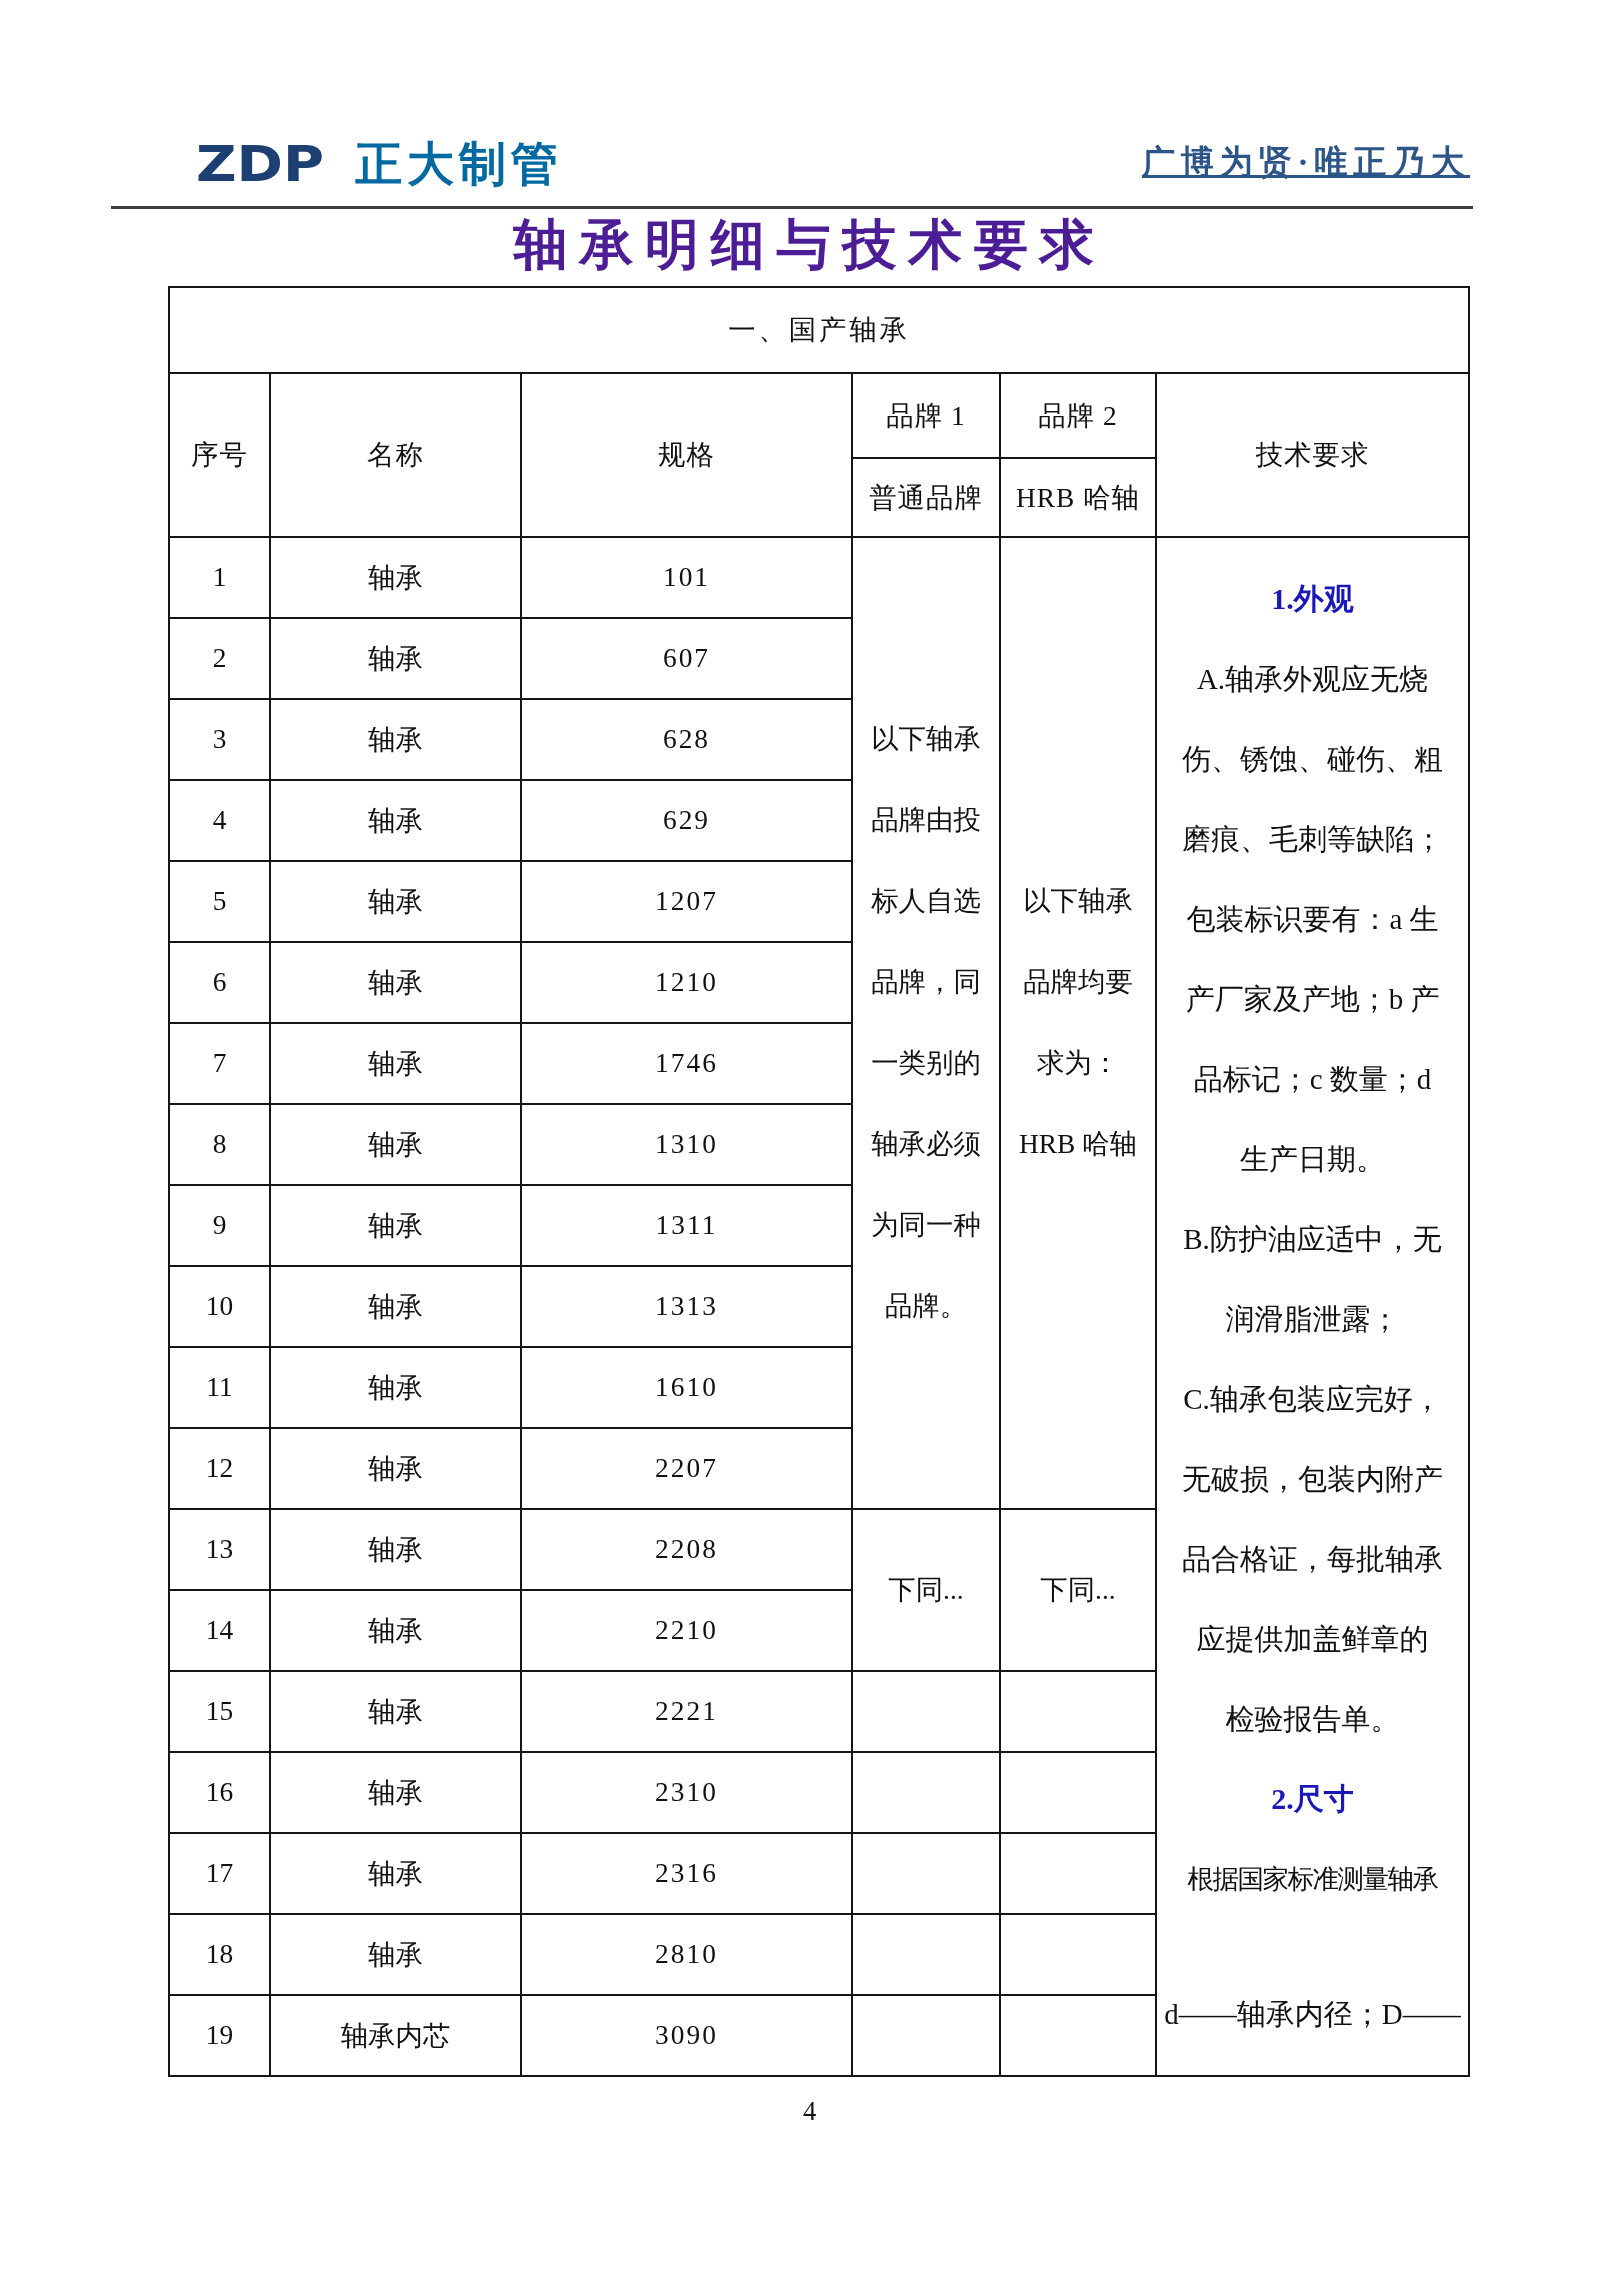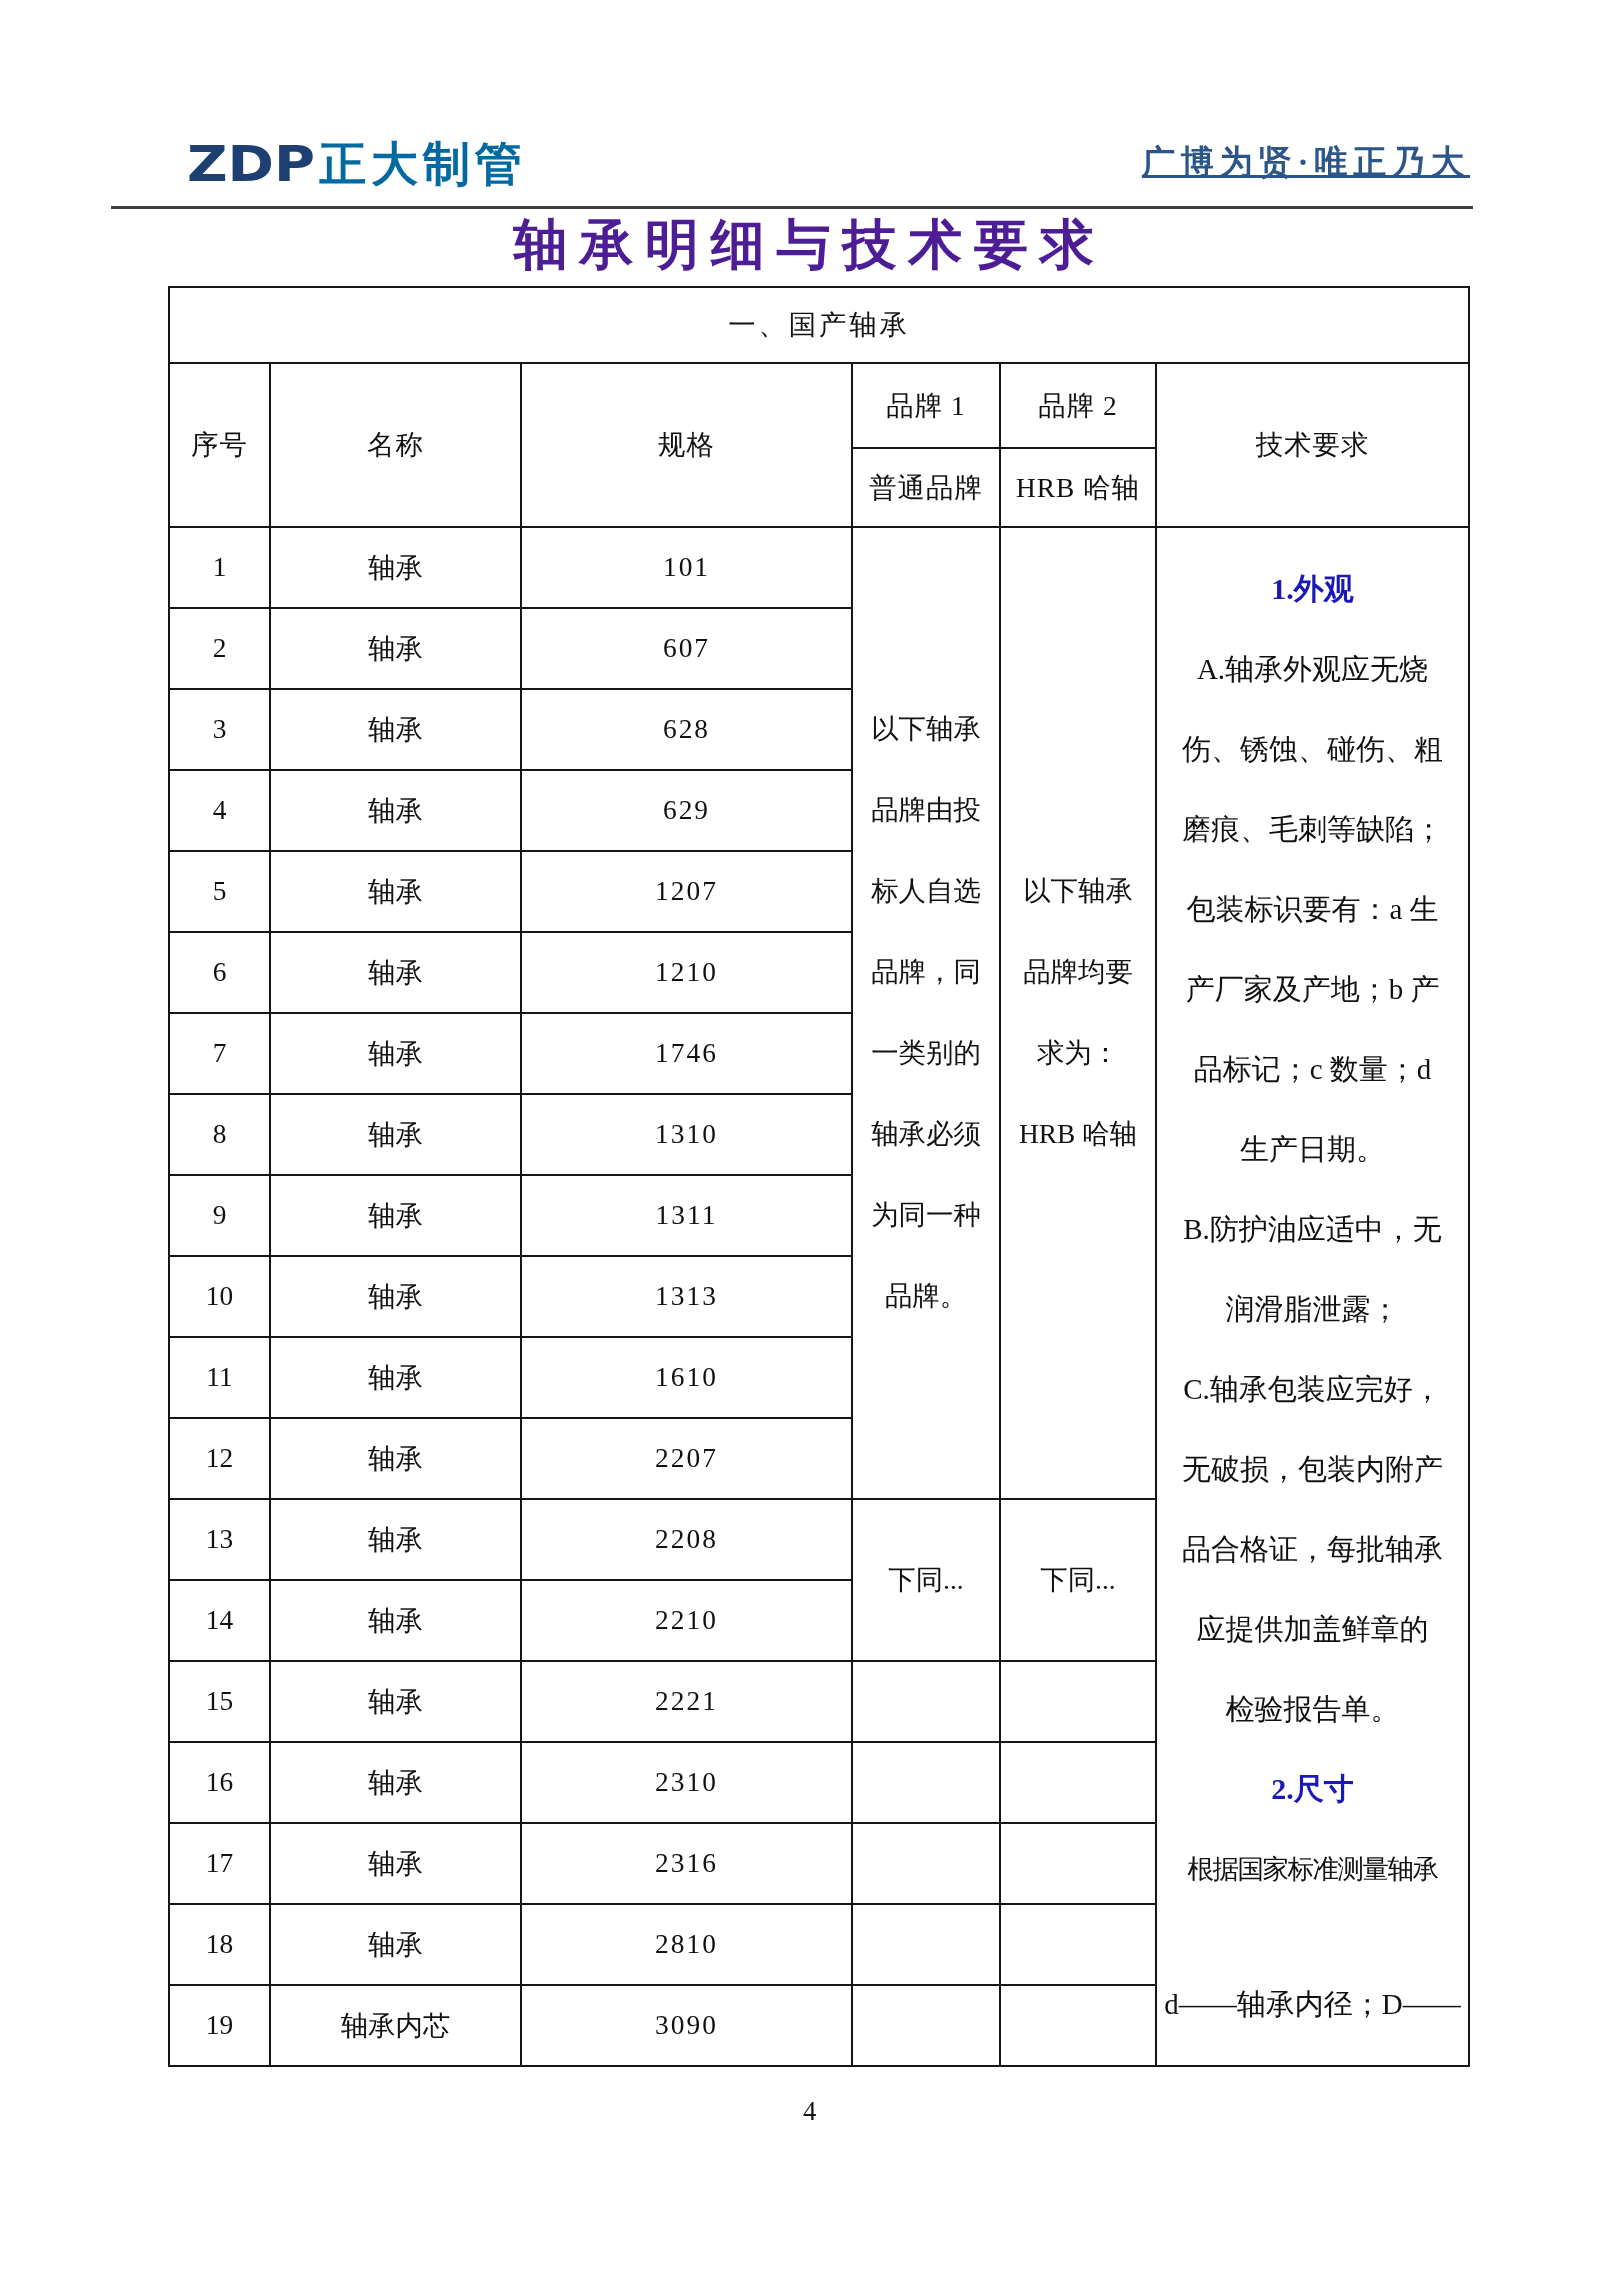--- a/index.html
+++ b/index.html
@@ -3,21 +3,21 @@
 <meta charset="utf-8">
 <style>
   html,body{margin:0;padding:0;background:#e8e8e8;}
   .page{
     position:relative;width:1619px;height:2291px;background:#ffffff;
     font-family:"Liberation Serif","DejaVu Serif",serif;color:#111;
     margin:0 auto;overflow:hidden;
   }
   
   .letterhead{position:absolute;left:0;top:0;width:100%;height:208px;}
-  .logo-row{position:absolute;left:187px;top:133px;display:flex;align-items:baseline;gap:4px;}
+  .logo-row{position:absolute;left:196px;top:133px;display:flex;align-items:baseline;gap:31px;}
   .logo-zdp{
     font-family:"DejaVu Sans","Liberation Sans",sans-serif;font-weight:bold;
     font-size:56px;line-height:1;color:#1d3f72;letter-spacing:0px;
     transform:scaleY(.88);transform-origin:bottom;
   }
   .logo-company{
     font-family:"DejaVu Sans","Liberation Sans",sans-serif;font-weight:bold;
     font-size:47px;line-height:1;color:#0369a1;letter-spacing:4.9px;
   }
   .slogan{
@@ -34,21 +34,21 @@
   table.main{
     position:absolute;left:168px;top:286px;width:1300px;
     border-collapse:collapse;table-layout:fixed;
   }
   table.main td,table.main th{
     border:2px solid #161616;padding:0;margin:0;
     text-align:center;vertical-align:middle;
     font-size:27.4px;font-weight:normal;color:#111;
     overflow:hidden;
   }
-  tr.r-section{height:76px;padding-left:33px;}
+  tr.r-section{height:86px;padding-left:33px;}
   tr.r-head1{height:85px;}
   tr.r-head2{height:79px;}
   tr.r-data{height:81px;}
   td.section-cell{font-weight:bold;font-size:30px;letter-spacing:2.9px;border-bottom-width:2px;}
   th.hdr{font-size:27.4px;letter-spacing:1px;}
   th.brand-sub{border-top-width:3.9px;}
   td.num{font-size:26.5px;}
   td.spec{letter-spacing:2px;font-size:26.5px;}
   td.brand-note{vertical-align:top;}
   .brand-note .ln,.ditto-cell .ln{height:81px;line-height:81px;white-space:nowrap;font-size:27.4px;}

